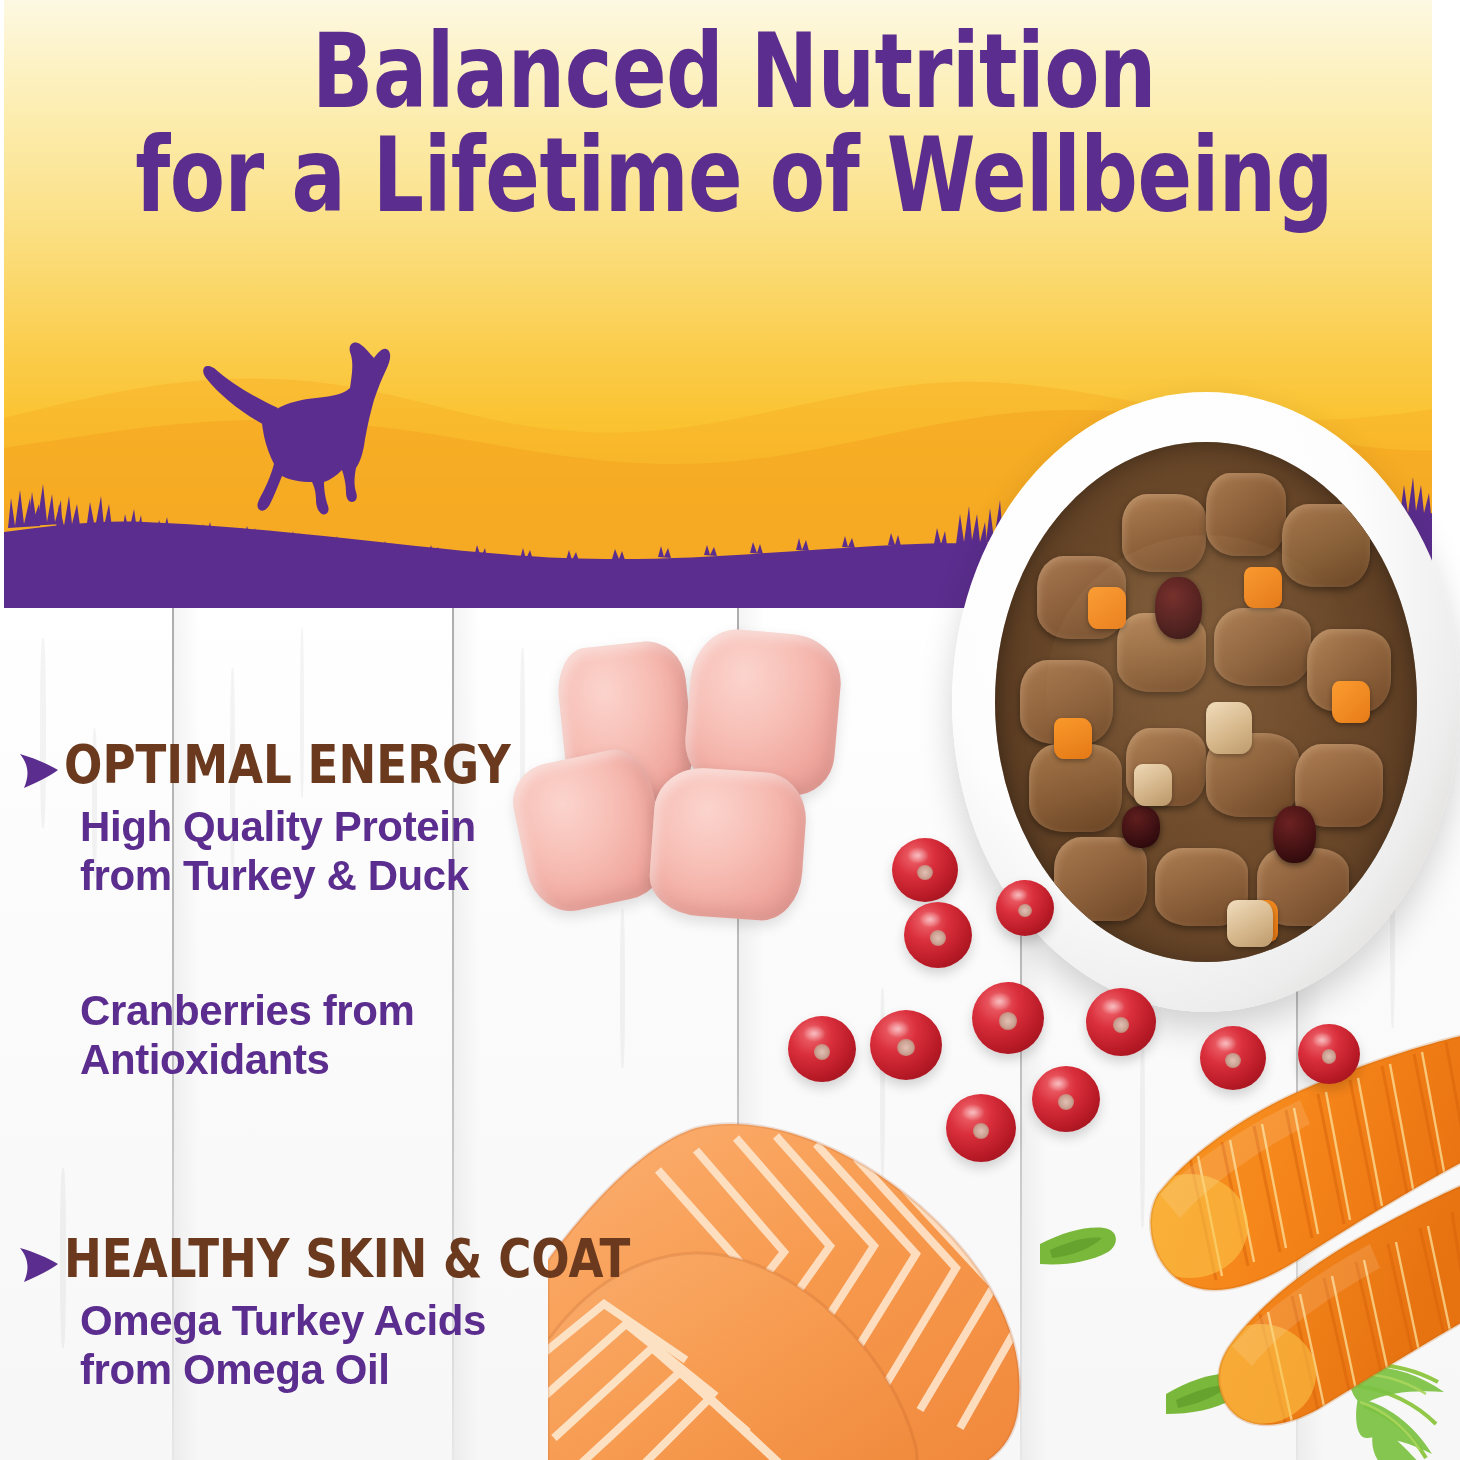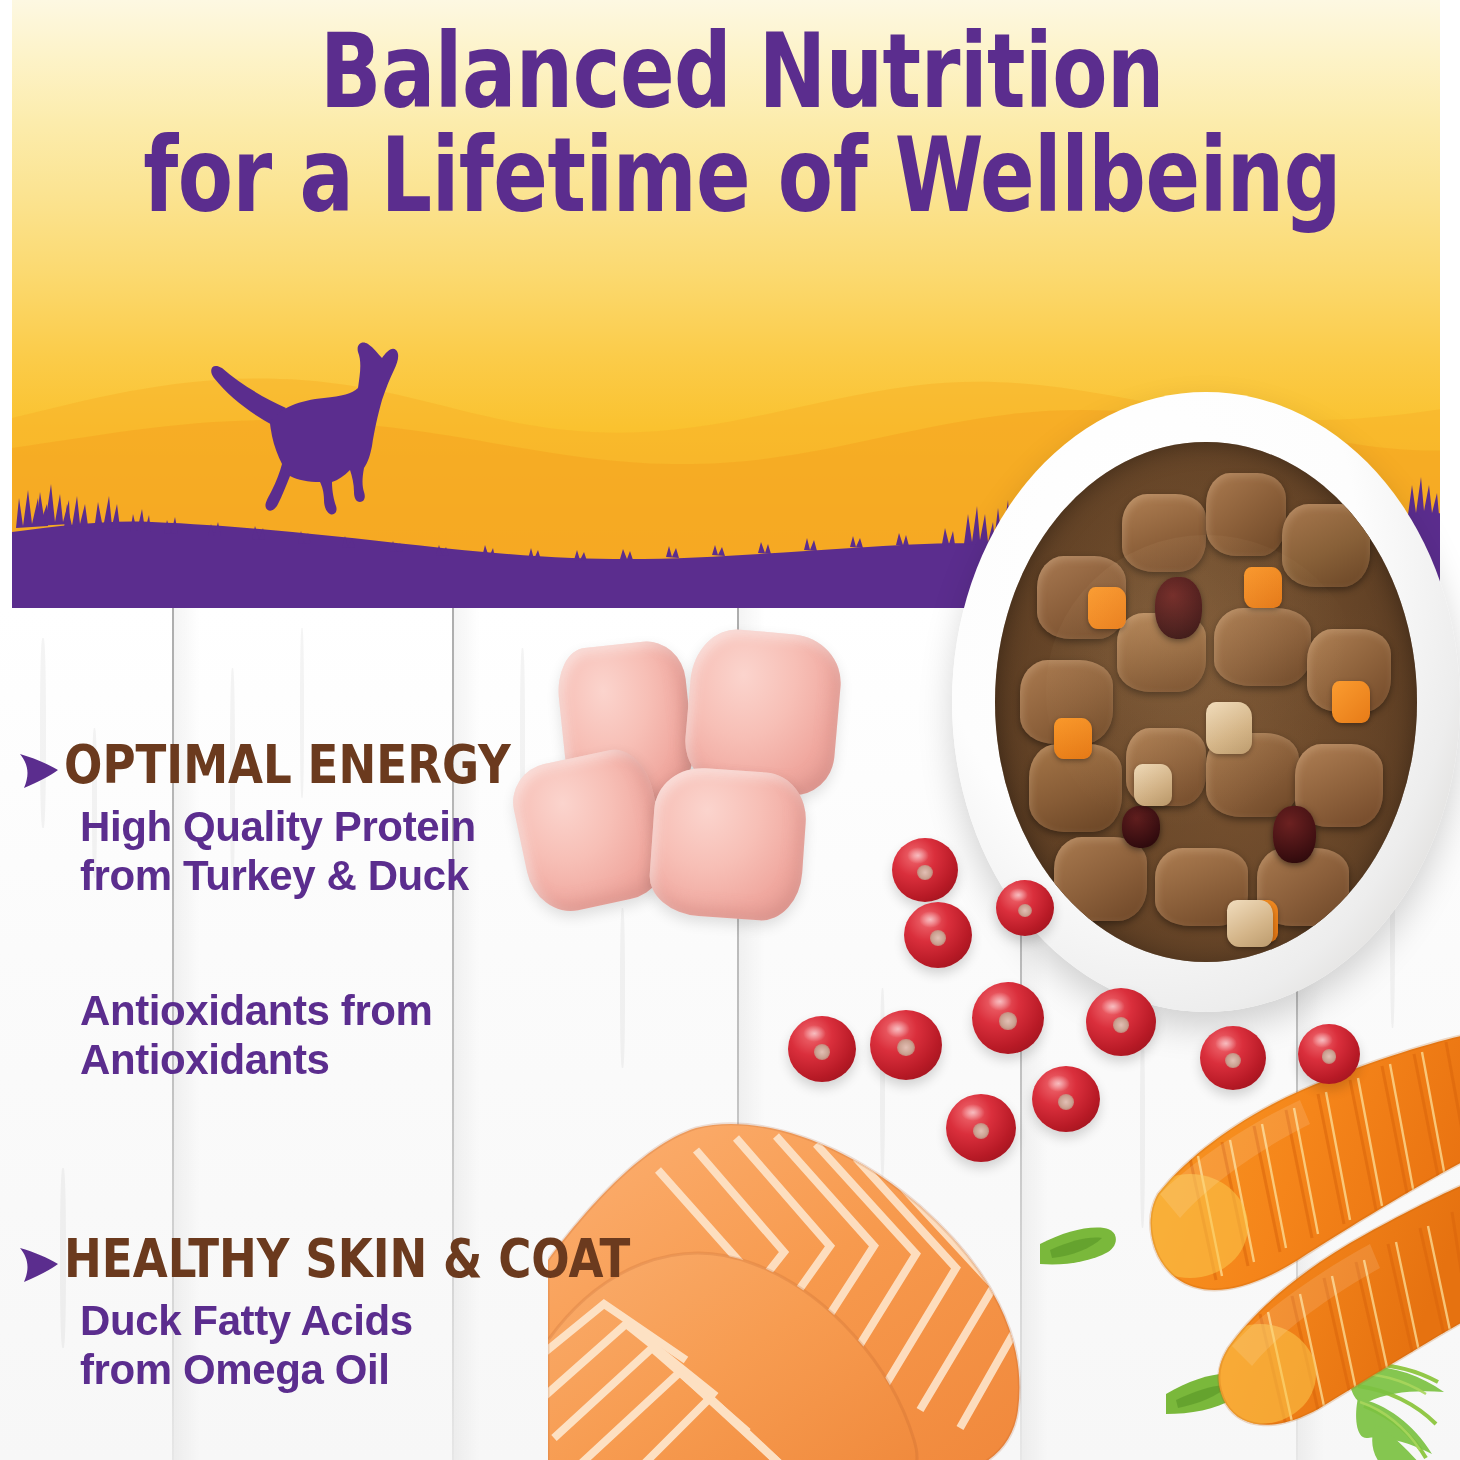--- a/index.html
+++ b/index.html
@@ -7,21 +7,21 @@
   html,body { width:1460px; height:1460px; overflow:hidden; }
   body {
     font-family:"Liberation Sans", sans-serif;
     background:#ffffff;
     position:relative;
   }
   #stage { position:absolute; inset:0; width:1460px; height:1460px; overflow:hidden; }
 
   
   .sky {
-    position:absolute; left:12px; top:0; width:1428px; height:612px;
+    position:absolute; left:4px; top:0; width:1428px; height:612px;
     background:linear-gradient(180deg,
       #fdf8e2 0%,
       #fdf3c9 9%,
       #fcecac 20%,
       #fbe493 31%,
       #fbd96f 45%,
       #fbcc4a 58%,
       #fac22f 70%,
       #f7b324 84%,
       #f5a623 100%);
@@ -518,34 +518,34 @@
         <span class="btitle">OPTIMAL ENERGY</span>
       </div>
       <div class="bsub">
         <span>High Quality Protein</span>
         <span>from Turkey &amp; Duck</span>
       </div>
     </div>
 
     <div class="bullet" style="top:370px;">
       <div class="bsub">
-        <span>Antioxidants from</span>
+        <span>Cranberries from</span>
         <span>Antioxidants</span>
       </div>
     </div>
 
     <div class="bullet" style="top:618px;">
       <div class="row">
         <span class="arrow">
           <svg viewBox="0 0 46 46" width="46" height="46">
             <path d="M6,6 C14,16 16,26 10,40 C24,34 36,28 44,22 C34,16 20,10 6,6 Z" fill="#5b2d8e"></path>
           </svg>
         </span>
         <span class="btitle">HEALTHY SKIN &amp; COAT</span>
       </div>
       <div class="bsub">
-        <span>Duck Fatty Acids</span>
+        <span>Omega Turkey Acids</span>
         <span>from Omega Oil</span>
       </div>
     </div>
   </div>
 
 </div>
 
 </body></html>

